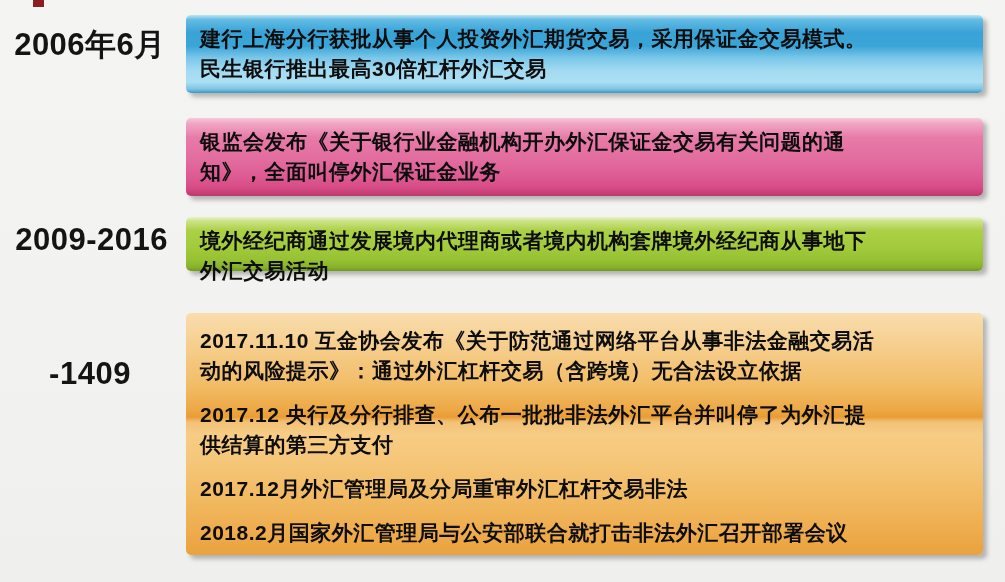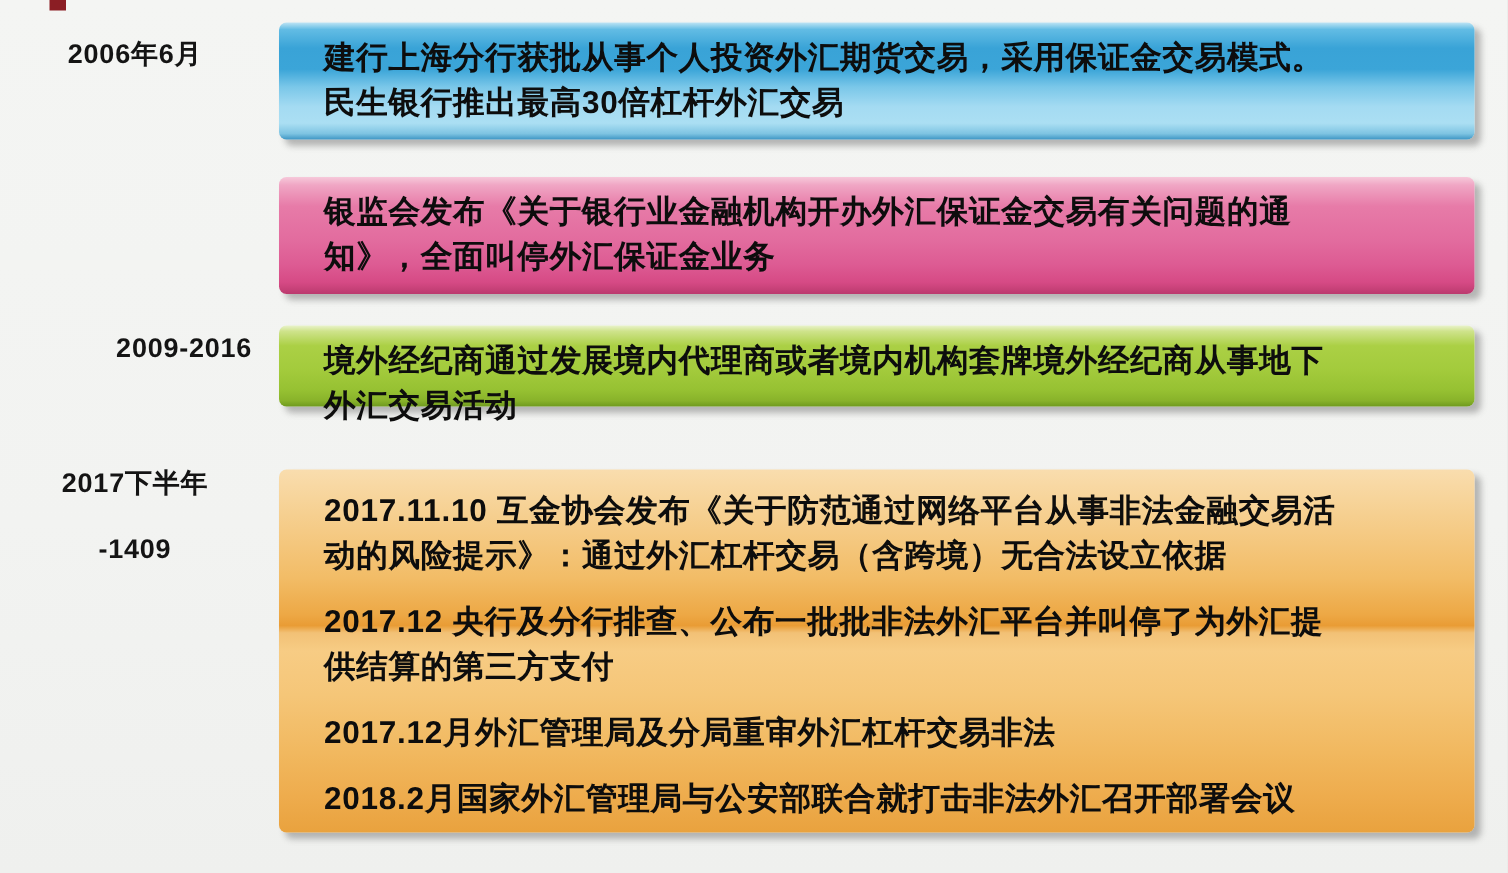--- a/index.html
+++ b/index.html
@@ -21,34 +21,34 @@
     top: 0;
     width: 11px;
     height: 7px;
     background: #8b1e24;
   }
   .yr-label {
     position: absolute;
     left: 12px;
     width: 156px;
     text-align: center;
-    font-size: 18px;
+    font-size: 31px;
     font-weight: bold;
     color: #141414;
     letter-spacing: 0.5px;
     white-space: nowrap;
   }
   .box {
     position: absolute;
     left: 186px;
     width: 797px;
     border-radius: 5px;
     box-shadow: 4px 4px 4px rgba(105,105,105,0.45);
     box-sizing: border-box;
-    padding: 9px 30px;
+    padding: 9px 14px;
   }
   .box p {
     margin: 0;
     font-size: 21px;
     font-weight: bold;
     color: #0d0d0d;
     line-height: 30px;
     white-space: pre-line;
     letter-spacing: 0.5px;
   }
@@ -106,21 +106,20 @@
     <p>银监会发布《关于银行业金融机构开办外汇保证金交易有关问题的通
 知》，全面叫停外汇保证金业务</p>
   </div>
 
   <div class="yr-label" style="top:222px;text-align:right;">2009-2016</div>
   <div class="box box-green">
     <p>境外经纪商通过发展境内代理商或者境内机构套牌境外经纪商从事地下
 外汇交易活动</p>
   </div>
 
-  <div class="yr-label" style="top:310px;">2017下半年</div>
   <div class="yr-label" style="top:356px;">-1409</div>
   <div class="box box-orange">
     <p>2017.11.10 互金协会发布《关于防范通过网络平台从事非法金融交易活
 动的风险提示》：通过外汇杠杆交易（含跨境）无合法设立依据</p>
     <p>2017.12 央行及分行排查、公布一批批非法外汇平台并叫停了为外汇提
 供结算的第三方支付</p>
     <p>2017.12月外汇管理局及分局重审外汇杠杆交易非法</p>
     <p>2018.2月国家外汇管理局与公安部联合就打击非法外汇召开部署会议</p>
   </div>
 

